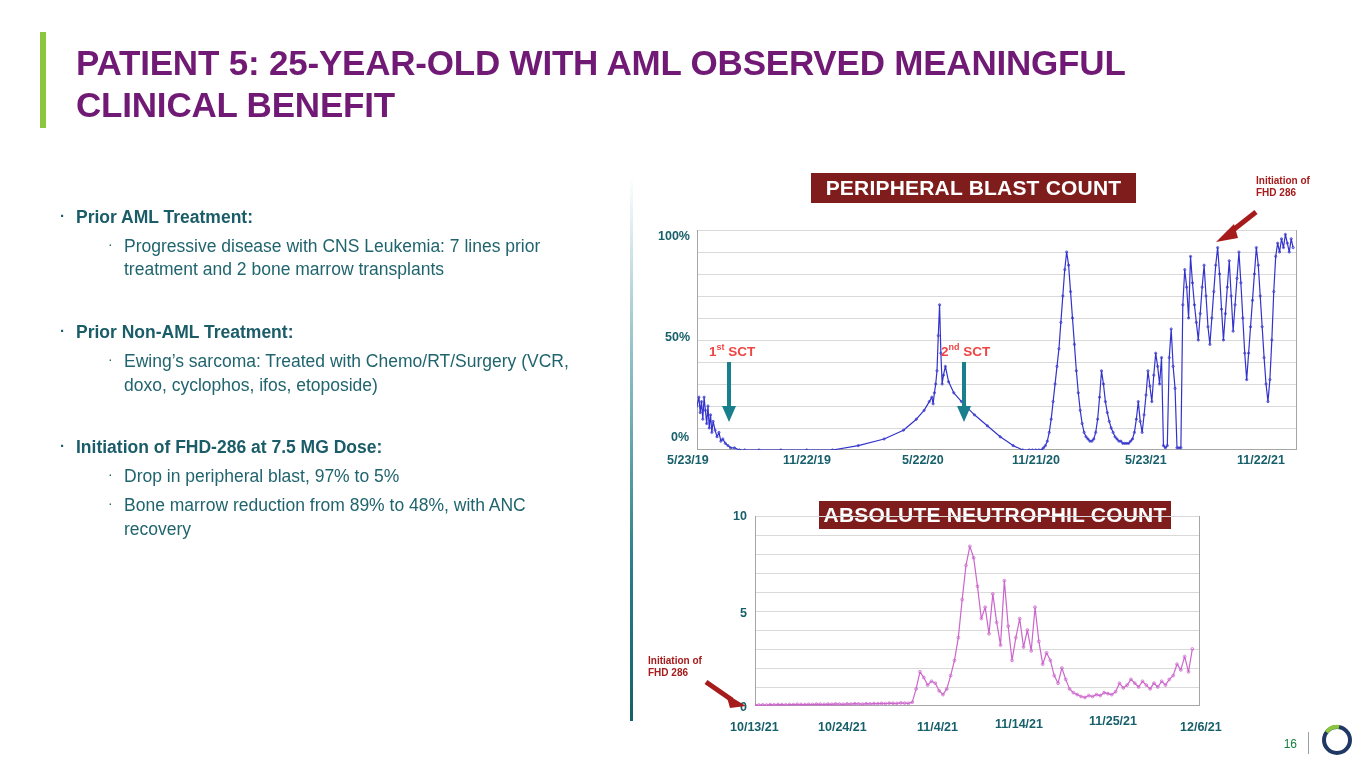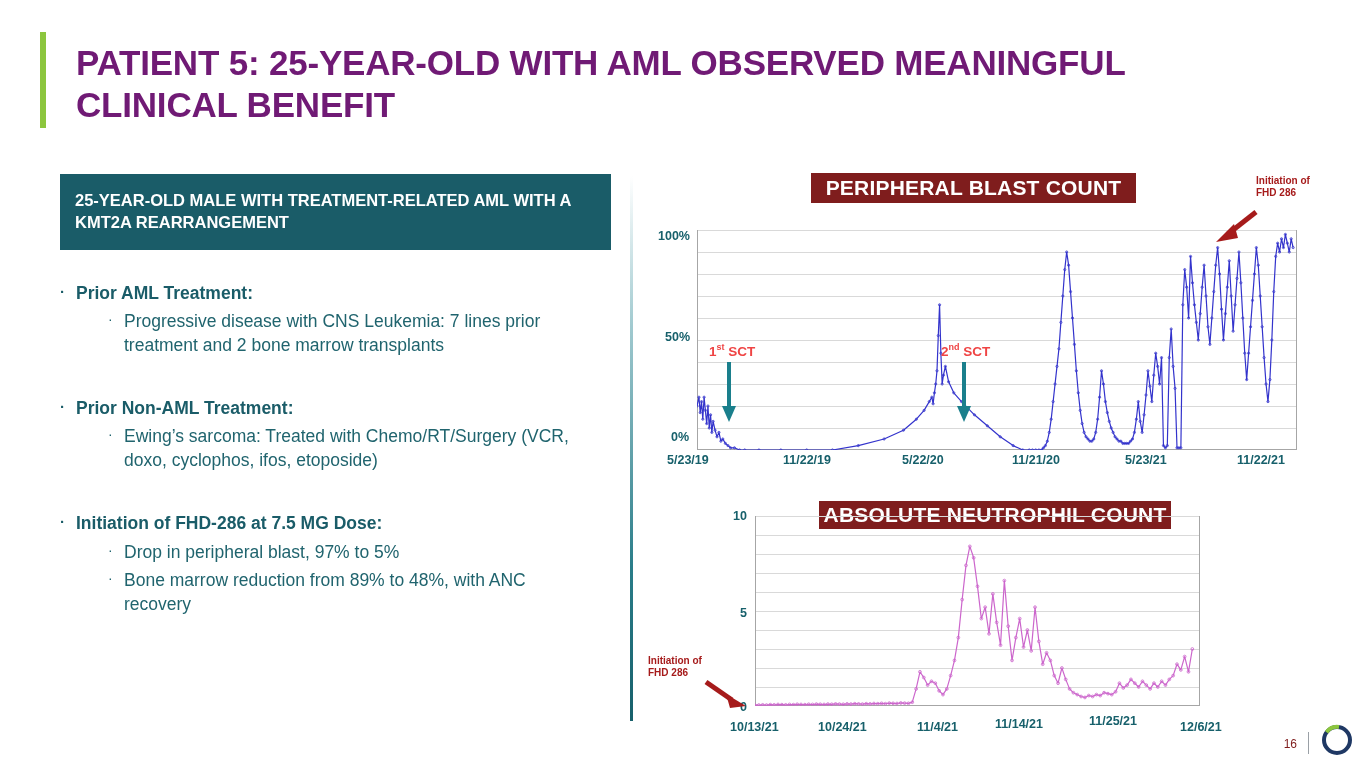--- a/index.html
+++ b/index.html
@@ -59,38 +59,37 @@
     position:absolute;color:#A61B1B;font-weight:bold;font-size:10px;line-height:1.22;
     white-space:nowrap;
   }
   .sct-label{
     position:absolute;color:#ef4444;font-weight:bold;font-size:13.5px;white-space:nowrap;
   }
   .sct-label sup{font-size:9px;vertical-align:super;}
 
   
   #page-number{
-    position:absolute;right:68px;bottom:17px;color:#7f1d1d;font-size:12px;
+    position:absolute;right:68px;bottom:17px;color:#15803d;font-size:12px;
   }
   #footer-divider{
     position:absolute;right:56px;bottom:14px;width:1px;height:22px;background:#9aa0a6;
   }
   #brand-logo{position:absolute;right:8px;bottom:8px;width:40px;height:40px;}
   svg{display:block;}
 </style>
 </head>
 <body>
 
 <div class="slide">
 
   <div id="title-accent-bar"></div>
   <div id="page-title">PATIENT 5: 25-YEAR-OLD WITH AML OBSERVED MEANINGFUL CLINICAL BENEFIT</div>
 
   <div id="left-panel">
-    <div id="patient-summary-banner">25-YEAR-OLD MALE WITH TREATMENT-RELATED AML WITH A KMT2A REARRANGEMENT</div>
 
     <div id="bullet-list">
 
       <div class="bullet-group">
         <div class="bullet-l1">
           <span class="dot">·</span>
           <span class="txt">Prior AML Treatment:</span>
         </div>
         <div class="bullet-l2">
           <span class="dot">·</span>

